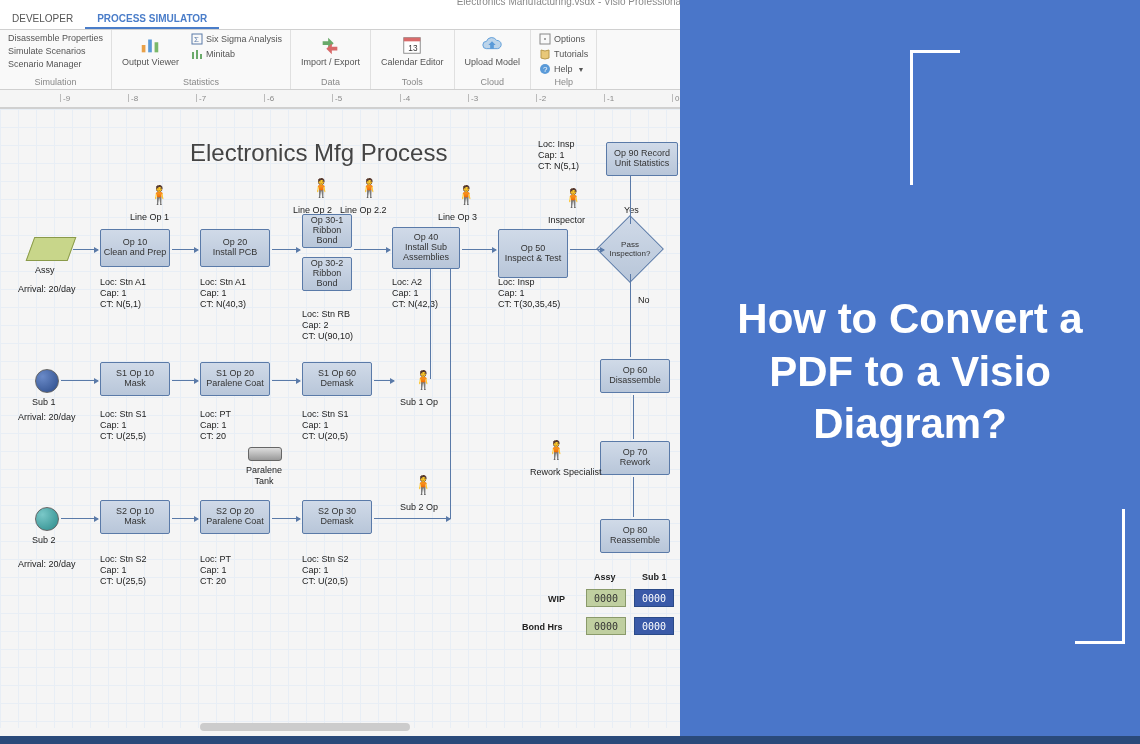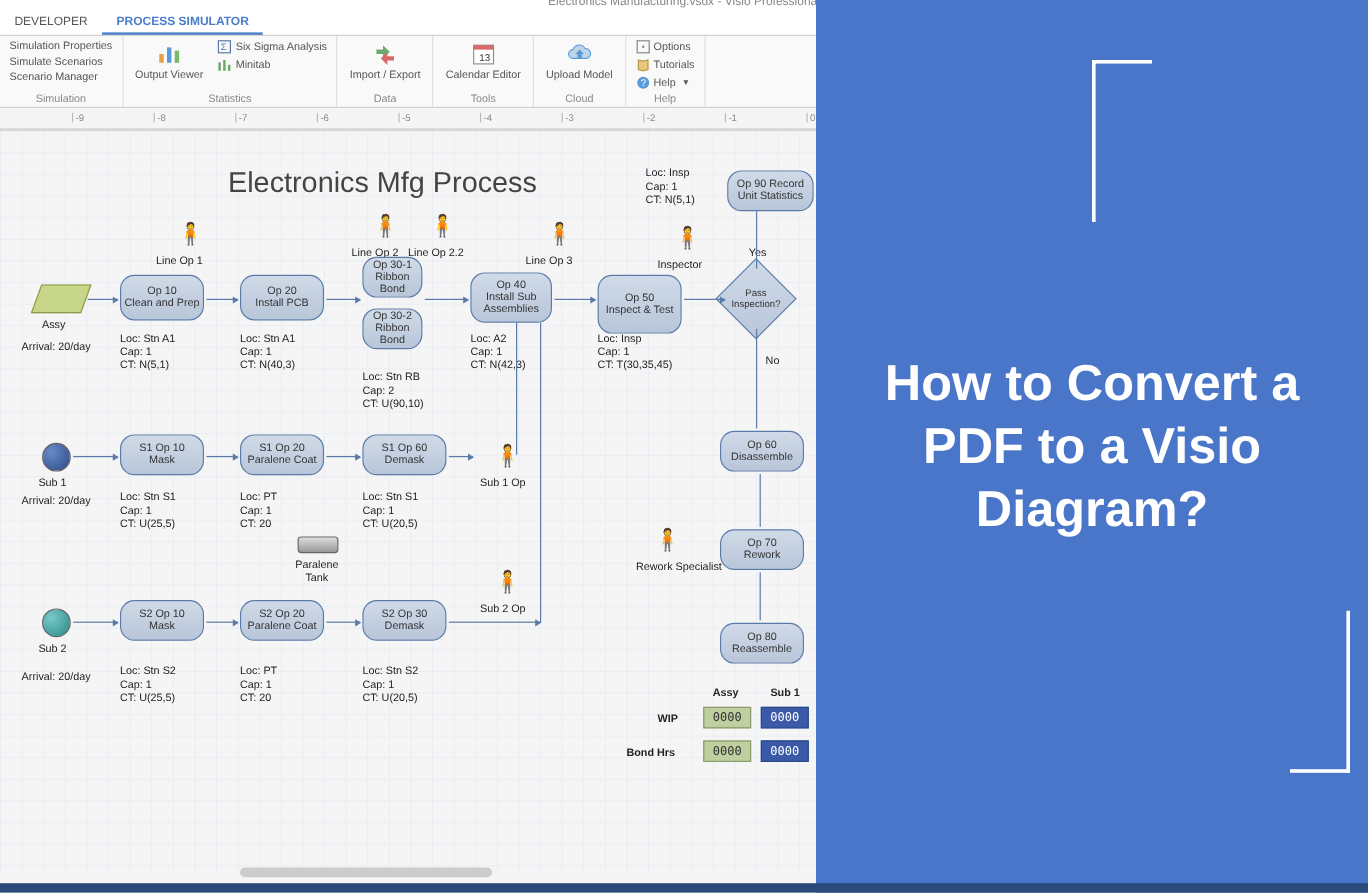--- a/index.html
+++ b/index.html
@@ -33,21 +33,21 @@
   .canvas-area { position: relative; background-image:
      linear-gradient(#e8eef5 1px, transparent 1px),
      linear-gradient(90deg, #e8eef5 1px, transparent 1px);
      background-size: 18px 18px;
      width: 680px; height: 620px; overflow: hidden; border-top: 1px solid #d0d0d0; }
   .canvas-area.full { width: 1140px; }
 
   .diagram-title { position: absolute; font-size: 24px; color: #444; left: 190px; top: 30px; font-weight: 400; }
 
   .shape { position: absolute; font-size: 9px; text-align: center; display: flex; align-items: center; justify-content: center; }
-  .box { background: linear-gradient(#d0dae8, #b8c6d9); border: 1px solid #5a7aa8; border-radius: 12px; padding: 2px; line-height: 1.1; }
+  .box { background: linear-gradient(#d0dae8, #b8c6d9); border: 1px solid #5a7aa8; border-radius: 2px; padding: 2px; line-height: 1.1; }
   .label { position: absolute; font-size: 9px; color: #222; line-height: 1.2; white-space: pre; }
   .person { position: absolute; font-size: 18px; color: #6a7a8a; }
   .diamond { position: absolute; width: 48px; height: 48px; }
   .diamond-inner { width: 48px; height: 48px; transform: rotate(45deg); background: linear-gradient(135deg,#d0dae8,#b8c6d9); border: 1px solid #5a7aa8; }
   .diamond-text { position: absolute; top: 0; left: 0; width: 48px; height: 48px; display: flex; align-items: center; justify-content: center; font-size: 8px; text-align: center; }
   .parallelogram { transform: skew(-20deg); background: #c8d68a; border: 1px solid #8a9a4a; }
   .parallelogram span { display: inline-block; transform: skew(20deg); }
   .sphere { border-radius: 50%; border: 1px solid #666; }
   .arrow { position: absolute; border-top: 1px solid #5a7aa8; height: 0; }
   .arrow::after { content: ""; position: absolute; right: -1px; top: -3px; border-left: 5px solid #5a7aa8; border-top: 3px solid transparent; border-bottom: 3px solid transparent; }
@@ -78,21 +78,21 @@
 
 <div class="ribbon-tabs">
   <div class="tab">DEVELOPER</div>
   <div class="tab active">PROCESS SIMULATOR</div>
 </div>
 
 <div class="ribbon">
   <div class="ribbon-group">
     <div class="group-body">
       <div class="ribbon-col">
-        <div class="ribbon-item">Simulation Properties</div>
+        <div class="ribbon-item">Disassemble Properties</div>
         <div class="ribbon-item">Simulate Scenarios</div>
         <div class="ribbon-item">Scenario Manager</div>
       </div>
     </div>
     <div class="group-label">Simulation</div>
   </div>
 
   <div class="ribbon-group">
     <div class="group-body">
       <div class="ribbon-btn">

